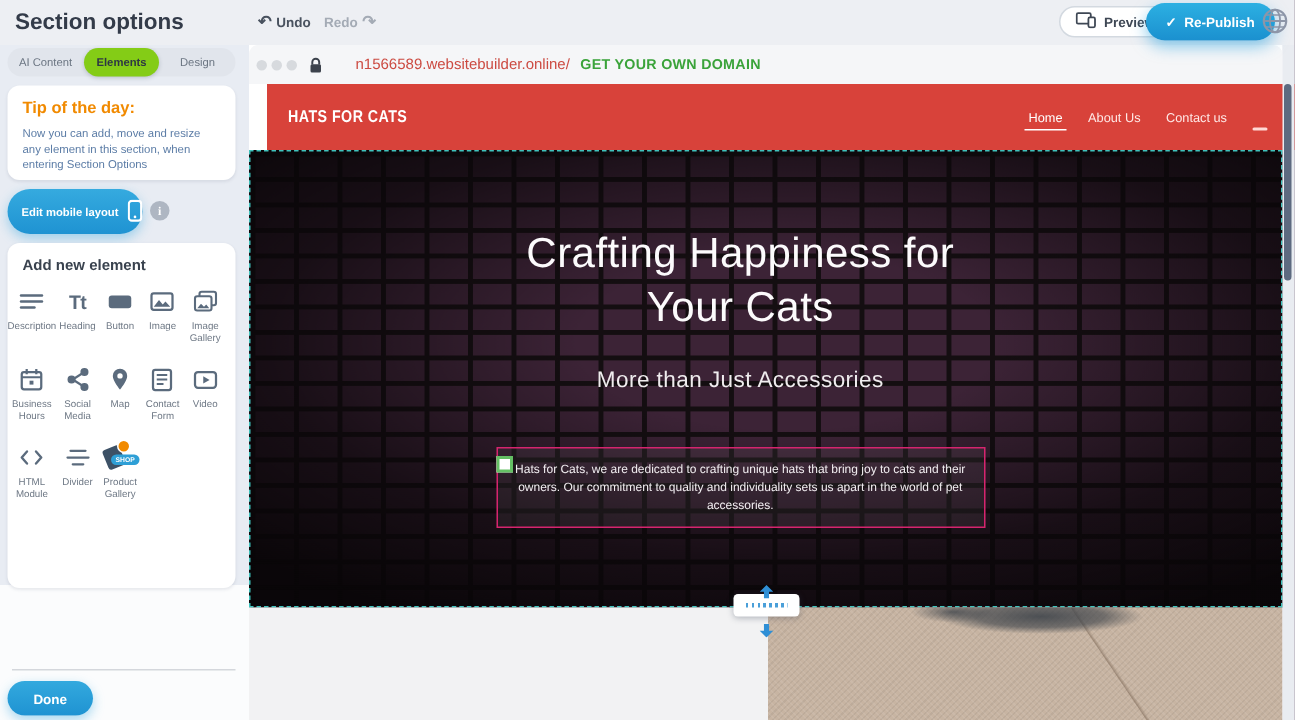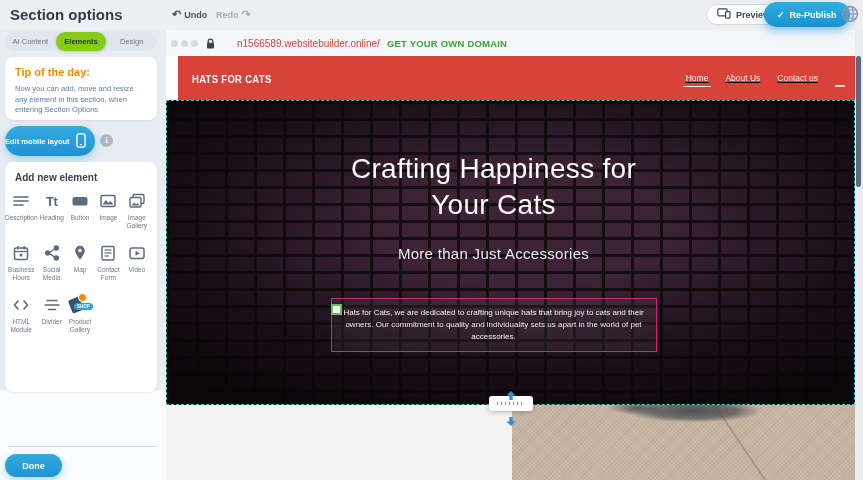--- a/index.html
+++ b/index.html
@@ -25,21 +25,21 @@
   .sb-bottom { position:absolute; left:0; top:360px; width:166px; height:90px; background:#fbfcfd; }
   .tabbar { position:absolute; left:5px; top:2px; width:152px; height:19px; background:#e1e5ec; border-radius:11px; display:flex; }
   .tab { flex:1; display:flex; align-items:center; justify-content:center; font-size:7.5px; color:#6b7582; cursor:pointer; border-radius:10px; }
   .tab.active { background:#84cc16; color:#2e3744; font-weight:bold; box-shadow:0 1px 3px rgba(60,70,90,.25); }
   .card { position:absolute; left:5px; background:#fff; border-radius:8px; box-shadow:0 1px 2px rgba(90,100,120,.12); }
   .tip-card { top:27px; width:152px; height:63px; padding:9px 10px; }
   .tip-title { font-size:11px; font-weight:bold; color:#f18a00; }
   .tip-body { margin-top:6px; font-size:7.6px; line-height:1.4; color:#5b7ca6; }
   .btn-mobile { position:absolute; left:5px; top:96px; width:90px; height:30px; border:none; border-radius:16px;
      background:linear-gradient(180deg,#35aadf,#1f93d2); color:#fff; font-size:7.5px; font-weight:bold;
-     display:flex; align-items:center; justify-content:flex-start; gap:6px; cursor:pointer; box-shadow:0 3px 8px rgba(41,163,222,.4); }
+     display:flex; align-items:center; justify-content:flex-end; gap:6px; cursor:pointer; box-shadow:0 3px 8px rgba(41,163,222,.4); }
   .info-dot { position:absolute; left:100px; top:104px; width:13px; height:13px; border-radius:50%; background:#aeb6c2; color:#fff;
      font-size:8px; font-weight:bold; font-family:"Liberation Serif",serif; display:flex; align-items:center; justify-content:center; cursor:pointer; }
   .add-card { top:132px; width:152px; height:230px; padding:10px 6px 8px 0; }
   .add-title { font-size:10px; font-weight:bold; color:#39424e; margin:0 0 8px 10px; }
   .el-grid { display:grid; grid-template-columns:1fr 1fr 1fr 1fr 1fr; row-gap:12px; }
   .el-item { display:flex; flex-direction:column; align-items:center; cursor:pointer; }
   .el-icon { height:20px; display:flex; align-items:center; justify-content:center; color:#5b6b7d; }
   .el-icon svg { display:block; }
   .el-label { margin-top:3px; font-size:6.5px; line-height:1.3; color:#6e7885; text-align:center; max-width:44px; }
   .tt { font-size:13px; font-weight:bold; color:#5b6b7d; letter-spacing:-.5px; }
@@ -56,21 +56,21 @@
   .preview { position:absolute; left:166px; top:30px; width:689px; height:450px; background:#fff; z-index:10; }
   .chrome { position:absolute; left:0; top:0; width:689px; height:26px; background:#f5f6f8; border-radius:6px 6px 0 0; display:flex; align-items:center; }
   .dot { width:7px; height:7px; border-radius:50%; background:#d7dade; margin-left:3px; }
   .dot:first-child { margin-left:5px; }
   .lock { margin-left:8px; display:flex; }
   .url { margin-left:22px; font-size:10px; color:#cc4b42; }
   .domain-cta { margin-left:7px; font-size:9.5px; font-weight:bold; color:#3aa33a; letter-spacing:.2px; cursor:pointer; }
 
   .site-header { position:absolute; left:12px; top:26px; width:689px; height:44px; background:#d8423a; display:flex; align-items:center; }
   .logo { margin-left:14px; font-size:9.5px; font-weight:bold; color:#fff; letter-spacing:.3px; transform:scaleY(1.2); cursor:pointer; }
-  .nav { margin-left:auto; margin-right:22px; display:flex; align-items:flex-end; gap:17px;text-decoration:underline; }
+  .nav { margin-left:auto; margin-right:22px; display:flex; align-items:flex-end; gap:17px; }
   .nav-link { position:relative; font-size:8.5px; color:#ffe9e7; cursor:pointer; padding:4px 0; }
   .nav-link.active { color:#fff; }
   .nav-link.active::after { content:""; position:absolute; left:-3px; right:-3px; bottom:0; height:1.5px; background:#fff; }
   .nav-more { width:10px; height:2px; background:#ffd9d6; border-radius:1px; cursor:pointer; }
 
   .hero { position:absolute; left:0; top:70px; width:689px; height:305px;
      background-color:#3c2336;
      background-image:
        radial-gradient(ellipse 72% 68% at 52% 42%, rgba(10,6,9,0) 28%, rgba(10,6,9,.72) 70%, rgba(8,5,7,.96) 100%),
        linear-gradient(to right, #140e11 0 3px, rgba(0,0,0,0) 3px),

